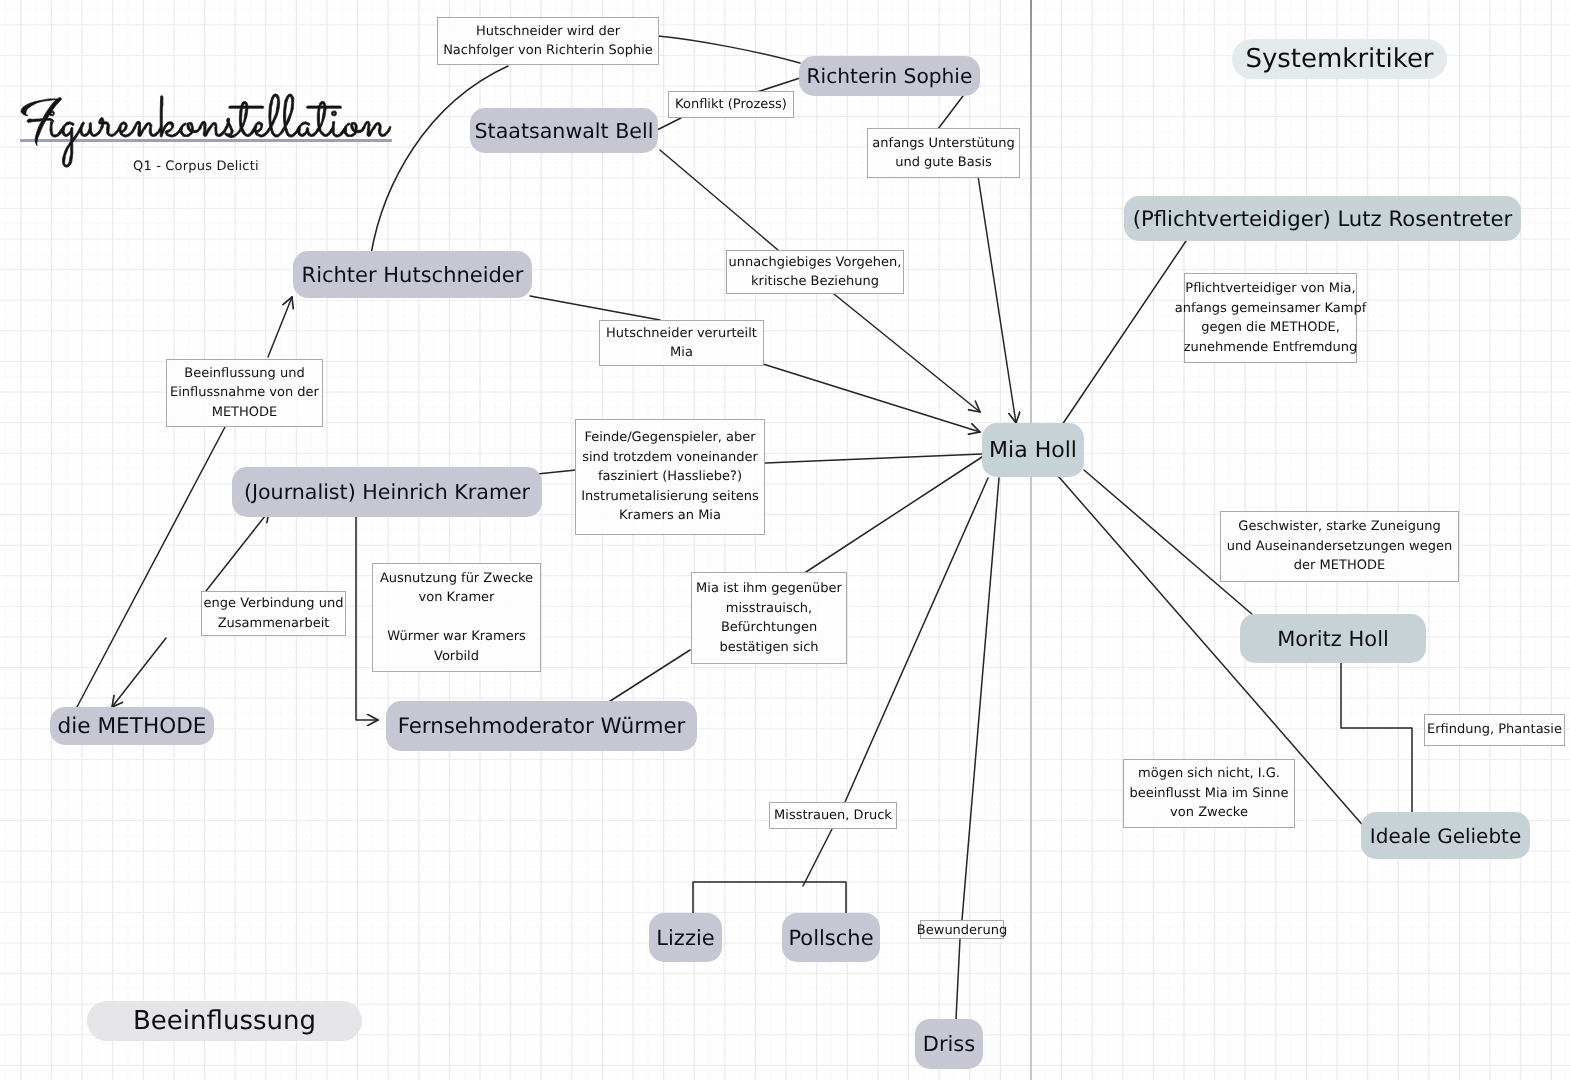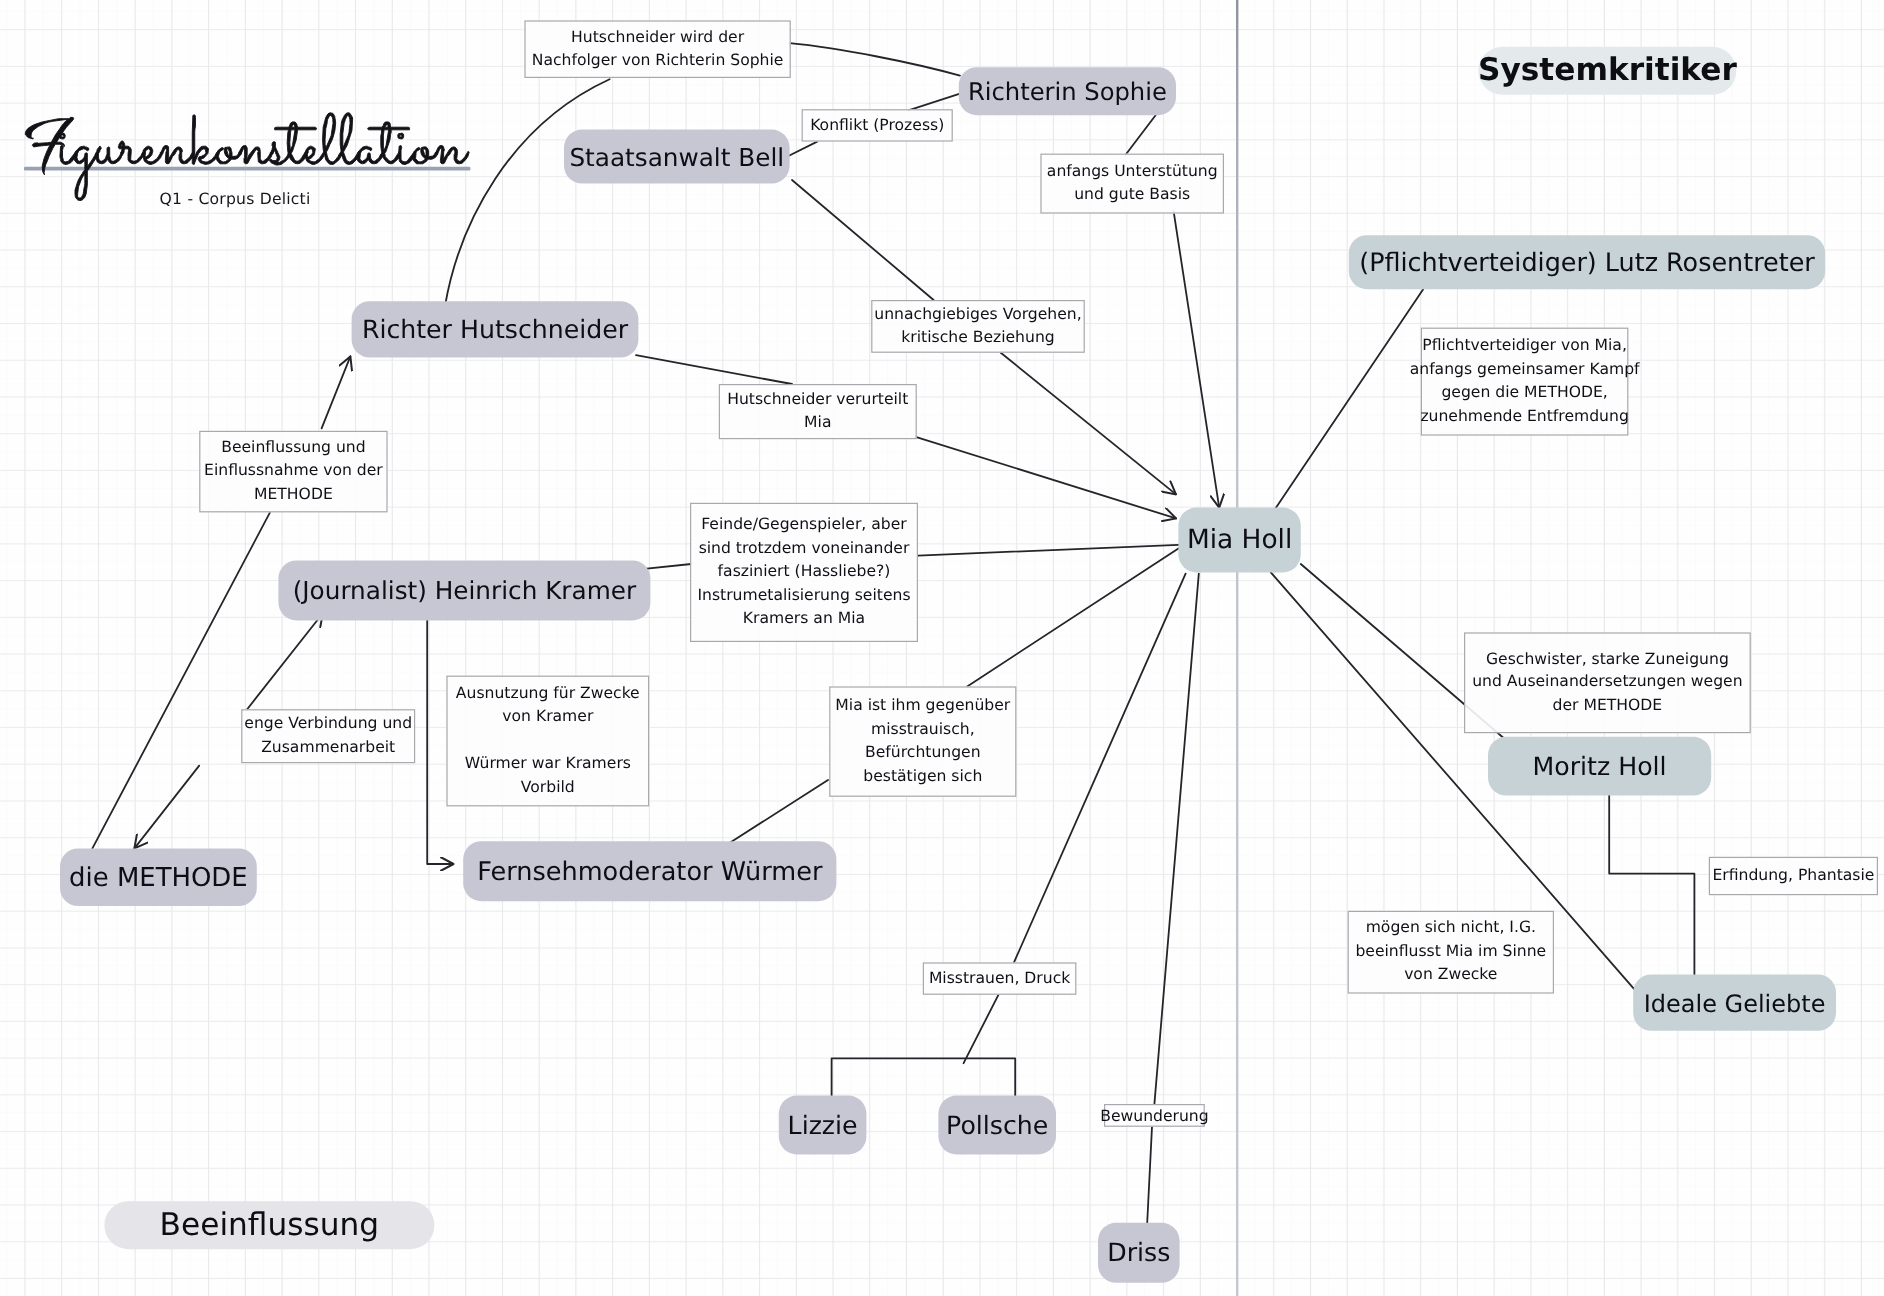--- a/index.html
+++ b/index.html
@@ -97,21 +97,21 @@
     </div>
   <div class="node" style="left:1124px;top:196px;width:397px;height:45px;background:#c7d2d6;font-size:21.2px;">
       <span>(Pflichtverteidiger) Lutz Rosentreter</span>
     </div>
   <div class="node" style="left:232px;top:467px;width:310px;height:50px;background:#c7c7d4;font-size:20.6px;">
       <span>(Journalist) Heinrich Kramer</span>
     </div>
   <div class="node" style="left:386px;top:701px;width:311px;height:50px;background:#c7c7d4;font-size:21.3px;">
       <span>Fernsehmoderator Würmer</span>
     </div>
-  <div class="node" style="left:50px;top:707px;width:164px;height:48px;background:#c7c7d4;font-size:21.6px;">
+  <div class="node" style="left:50px;top:707px;width:164px;height:38px;background:#c7c7d4;font-size:21.6px;">
       <span>die METHODE</span>
     </div>
   <div class="node" style="left:1240px;top:614px;width:186px;height:49px;background:#c7d2d6;font-size:21px;">
       <span>Moritz Holl</span>
     </div>
   <div class="node" style="left:1361px;top:812px;width:169px;height:47px;background:#c7d2d6;font-size:20px;">
       <span>Ideale Geliebte</span>
     </div>
   <div class="node" style="left:649px;top:913px;width:73px;height:49px;background:#c7c7d4;font-size:21px;">
       <span>Lizzie</span>
@@ -169,38 +169,38 @@
   <div class="anno" style="left:691px;top:572px;width:156px;height:92px;">
       <span>Mia ist ihm gegenüber</span>
       <span>misstrauisch,</span>
       <span>Befürchtungen</span>
       <span>bestätigen sich</span>
     </div>
   <div class="anno" style="left:153px;top:591px;width:145px;height:45px;margin-left:48px;">
       <span>enge Verbindung und</span>
       <span>Zusammenarbeit</span>
     </div>
-  <div class="anno" style="left:1220px;top:511px;width:239px;height:84px;margin-top:16px;">
+  <div class="anno" style="left:1220px;top:511px;width:239px;height:71px;">
       <span>Geschwister, starke Zuneigung</span>
       <span>und Auseinandersetzungen wegen</span>
       <span>der METHODE</span>
     </div>
   <div class="anno" style="left:1424px;top:714px;width:141px;height:32px;">
       <span>Erfindung, Phantasie</span>
     </div>
   <div class="anno" style="left:1123px;top:759px;width:172px;height:69px;">
       <span>mögen sich nicht, I.G.</span>
       <span>beeinflusst Mia im Sinne</span>
       <span>von Zwecke</span>
     </div>
   <div class="anno" style="left:769px;top:802px;width:128px;height:27px;">
       <span>Misstrauen, Druck</span>
     </div>
   <div class="anno" style="left:920px;top:920px;width:84px;height:19px;">
       <span>Bewunderung</span>
     </div>
-  <div class="pill" style="left:1232px;top:39px;width:215px;height:40px;background:#e4eaec;font-size:26px;font-weight:bold;">
+  <div class="pill" style="left:1232px;top:39px;width:215px;height:40px;background:#e4eaec;font-size:26px;">
       <span>Systemkritiker</span>
     </div>
     <div class="pill" style="left:87px;top:1001px;width:275px;height:40px;background:#e4e4e9;font-size:26px;">
       <span>Beeinflussung</span>
     </div>
 </div>
 
 </body></html>

